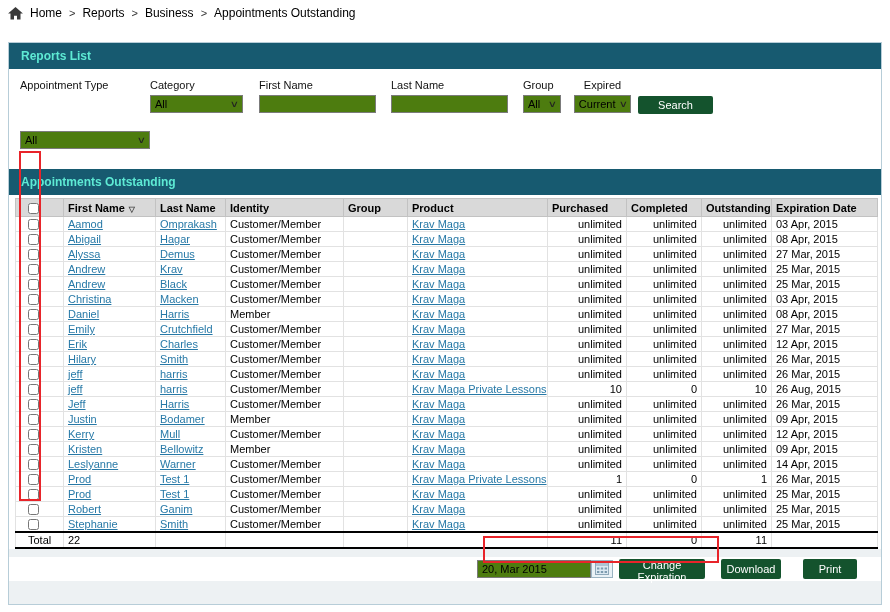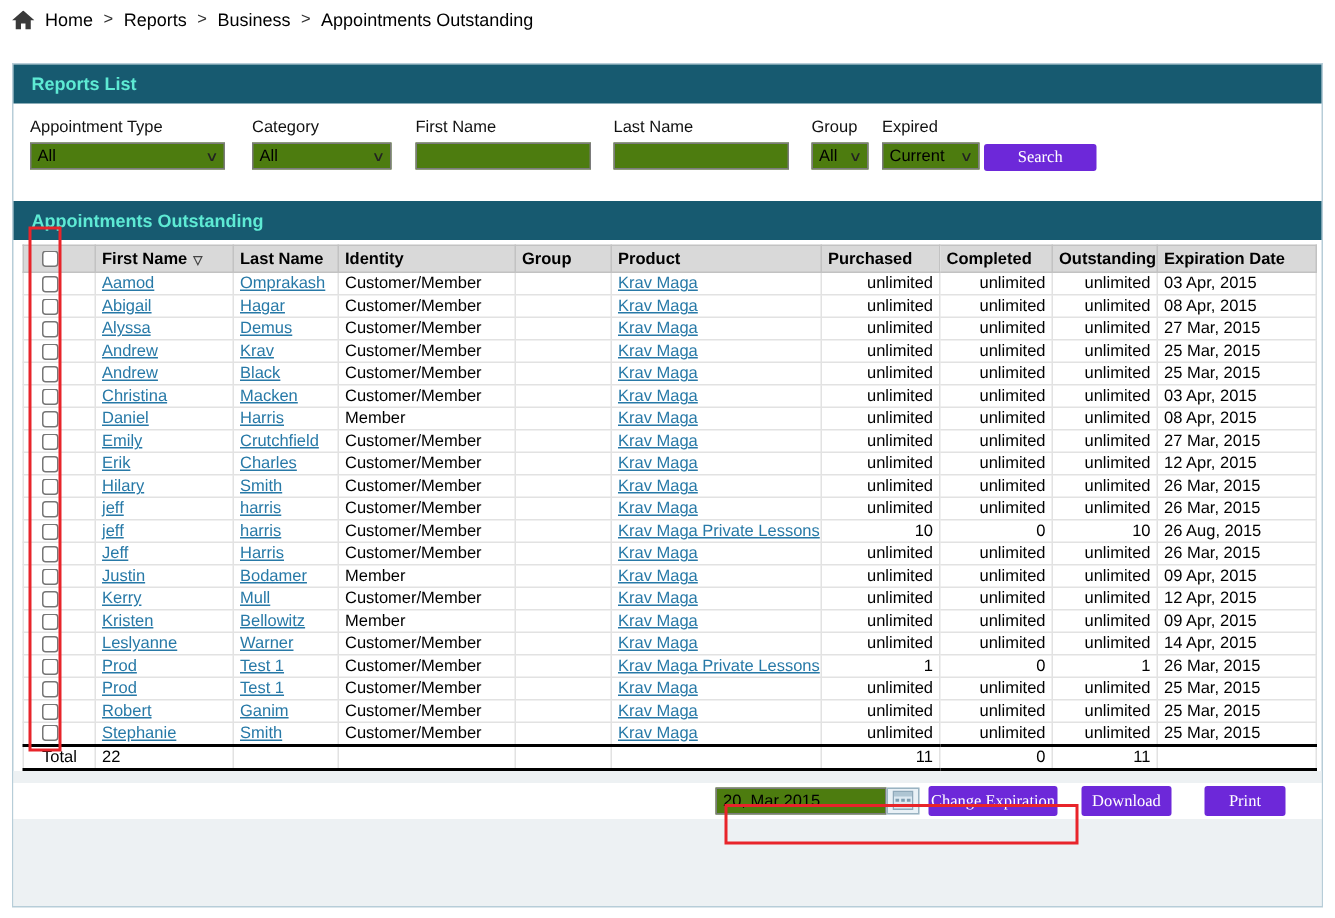--- a/index.html
+++ b/index.html
@@ -19,22 +19,22 @@
   .bar2 { margin-top:8px; }
 
   
   .filters { display:flex; padding:10px 0 12px 11px; align-items:flex-start; flex:0 0 auto; }
   .filter { display:flex; flex-direction:column; }
   .filter-label { margin-bottom:4px; font-size:11px; color:#111; }
   .ctl { height:18px; border:1px solid #7b7b7b; background:#4d7c0f; font-size:11px; }
   input.ctl { padding:1px 4px; font-family:"Liberation Sans",sans-serif; }
   .selbox { display:flex; align-items:center; justify-content:space-between; padding:1px 4px; cursor:default; }
   .selbox .chev { font-size:9px; color:#222; margin-left:4px; transform:scaleX(1.4); }
-  .btn { background:#6d28d9; color:#fff; border:none; border-radius:2px;
-    font-size:11px; font-family:Liberation Serif, serif; cursor:pointer; }
+  .btn { background:#14532d; color:#fff; border:none; border-radius:2px;
+    font-size:11px; font-family:Liberation Sans, sans-serif; cursor:pointer; }
   .search-btn { width:75px; height:18px; margin-top:17px; margin-left:3px; }
 
   
   .tbl-wrap { margin:3px 6px 0 6px; flex:0 0 auto; }
   table { border-collapse:collapse; width:862px; table-layout:fixed; }
   th, td { border:1px solid #e2e2e2; padding:0 4px; height:15px; font-size:11px;
     overflow:hidden; white-space:nowrap; text-align:left; vertical-align:middle; }
   thead th { background:#d9d9d9; border-color:#c2c2c2; height:18px; font-weight:bold; }
   td.num, th.num-h { text-align:right; }
   .cb-cell { padding-left:12px; }
@@ -79,21 +79,21 @@
   <span>Business</span>
   <span class="sep">&gt;</span>
   <span>Appointments Outstanding</span>
 </div>
 
 <div class="panel">
 
   <div class="bar">Reports List</div>
 
   <div class="filters">
-    <div class="filter" style="width:130px; margin-right:18px;">
+    <div class="filter" style="width:130px; gap:36px;">
       <span class="filter-label">Appointment Type</span>
       <div class="ctl selbox">
         <span>All</span>
         <span class="chev">∨</span>
       </div>
     </div>
     <div class="filter" style="width:93px; margin-right:16px;">
       <span class="filter-label">Category</span>
       <div class="ctl selbox">
         <span>All</span>
@@ -108,21 +108,21 @@
       <span class="filter-label">Last Name</span>
       <input class="ctl" type="text" value="" style="">
     </div>
     <div class="filter" style="width:38px; margin-right:9px;">
       <span class="filter-label">Group</span>
       <div class="ctl selbox">
         <span>All</span>
         <span class="chev">∨</span>
       </div>
     </div>
-    <div class="filter" style="width:65px; margin-right:0;">
+    <div class="filter" style="width:65px; margin-right:0;align-items:center;">
       <span class="filter-label">Expired</span>
       <div class="ctl selbox">
         <span>Current</span>
         <span class="chev">∨</span>
       </div>
     </div>
     <button class="btn search-btn">Search</button>
   </div>
 
   <div class="bar bar2">Appointments Outstanding</div>

